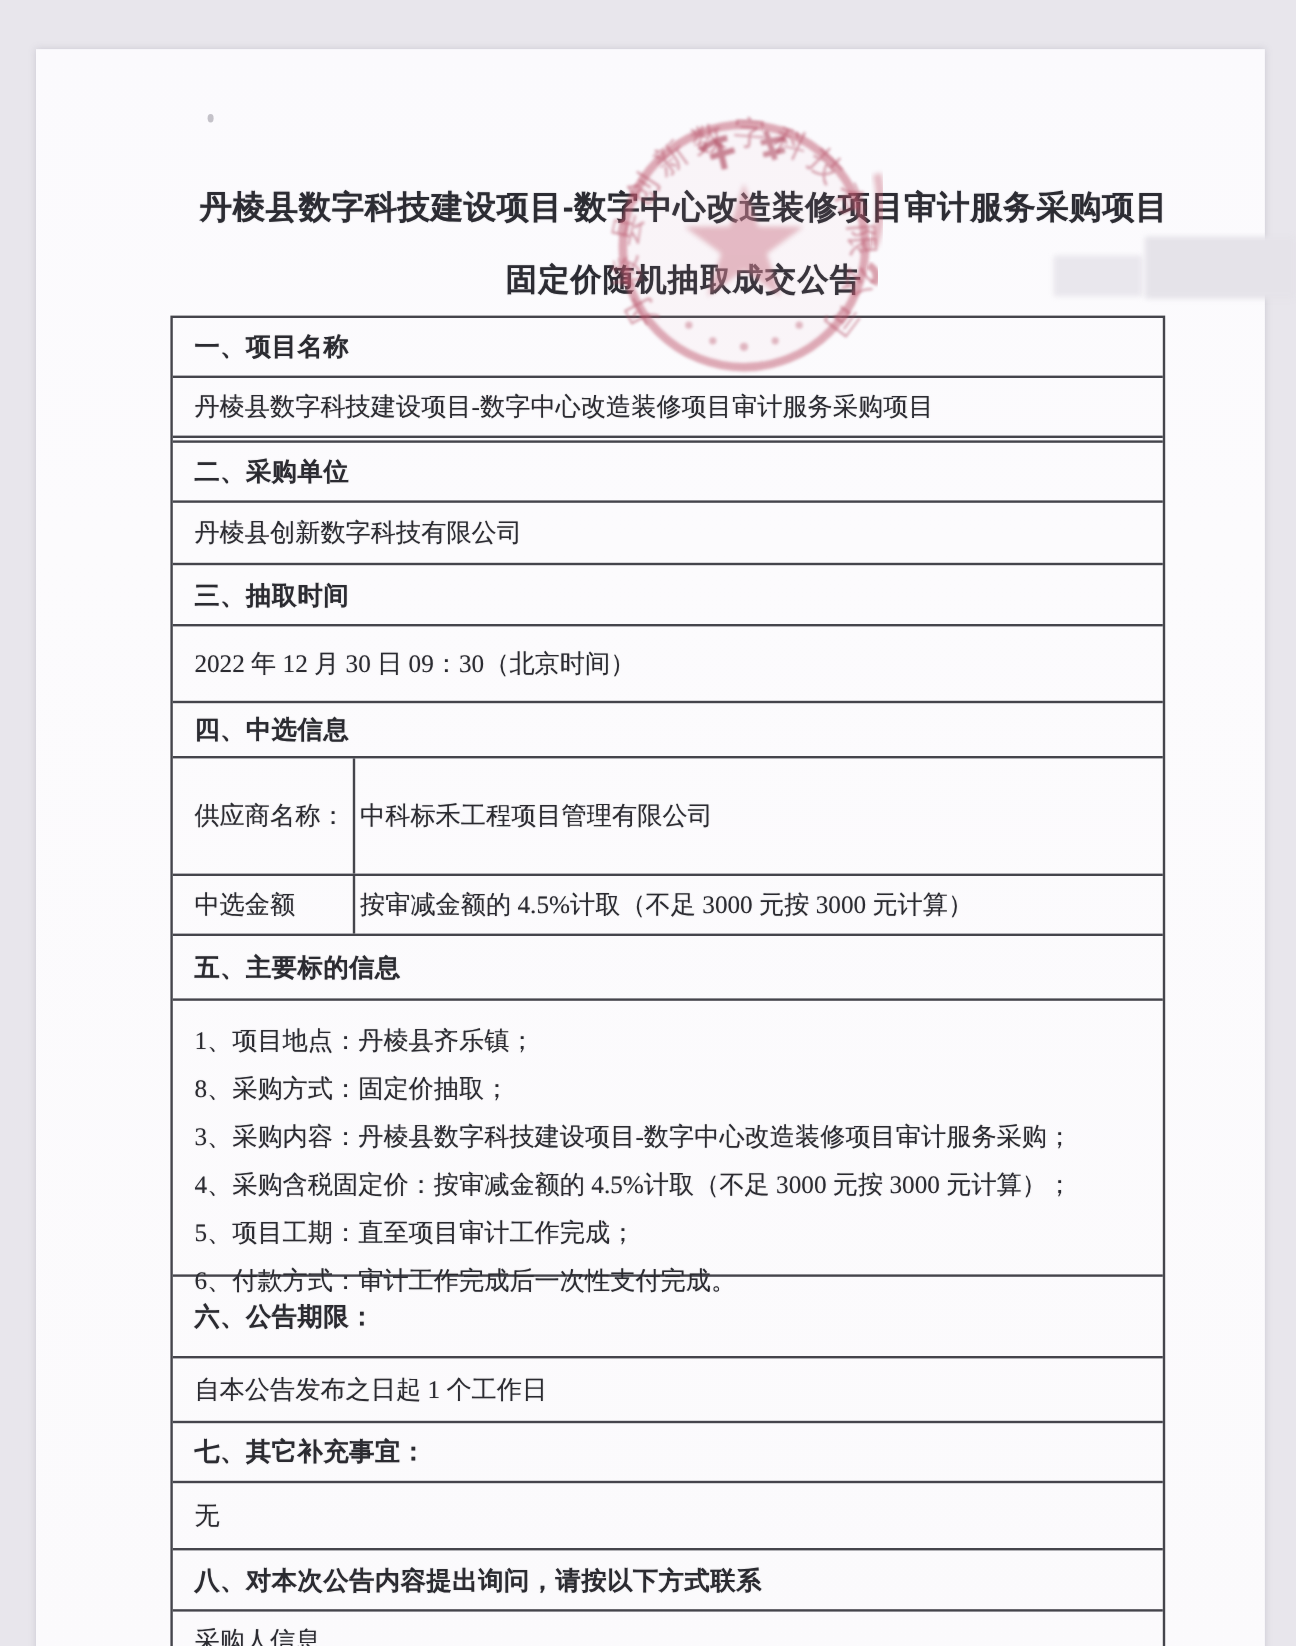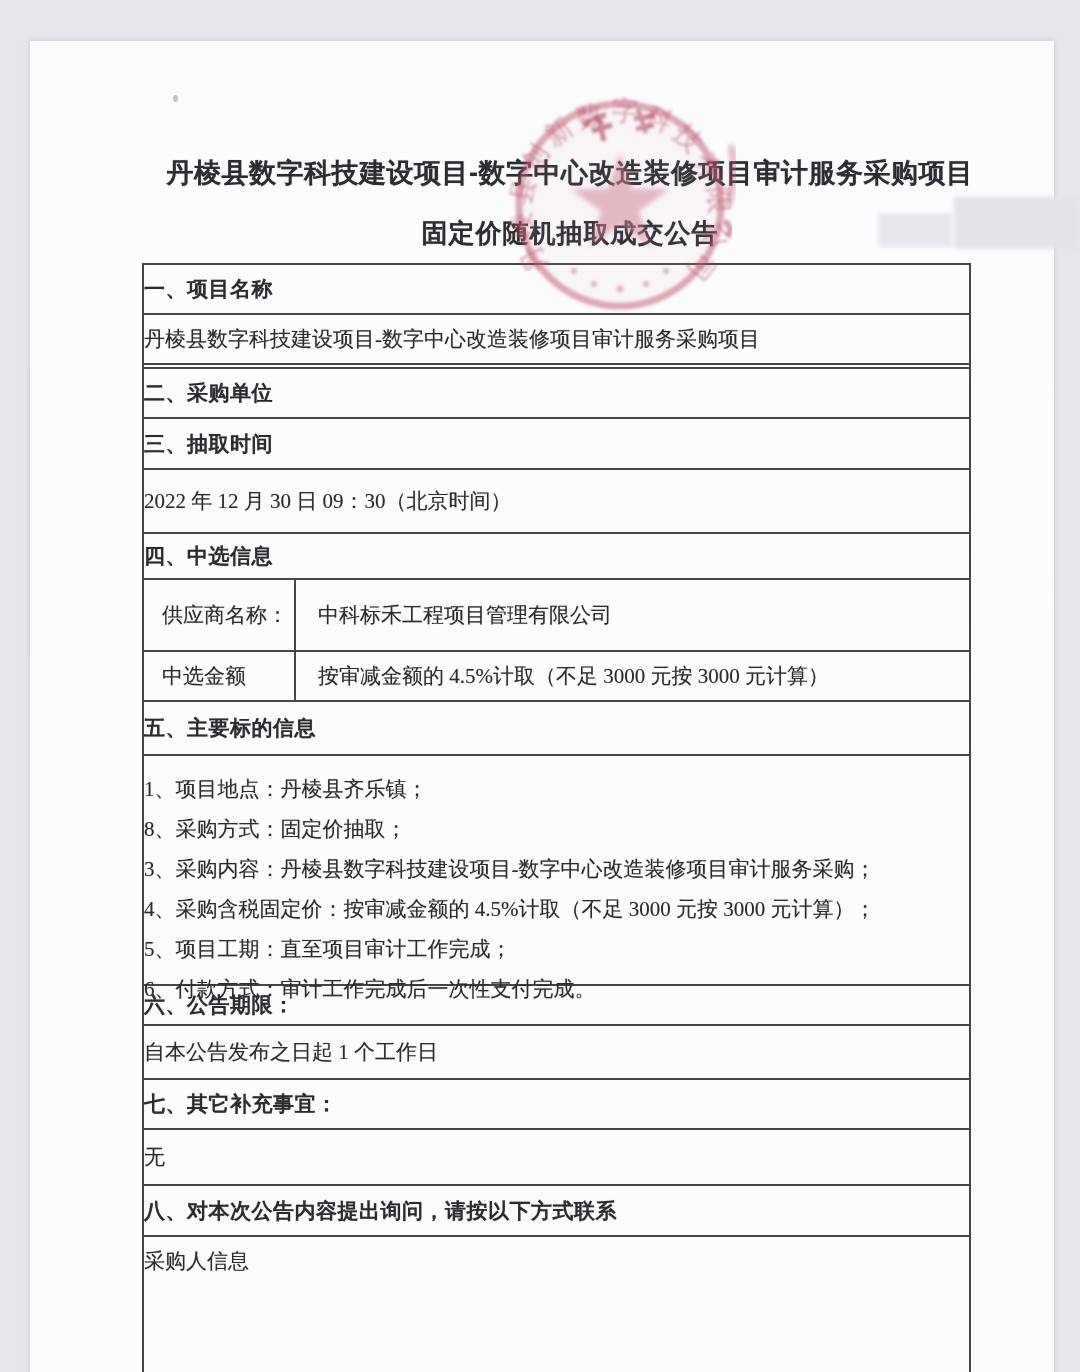--- a/index.html
+++ b/index.html
@@ -36,36 +36,36 @@
   .title-line2 { font-size: 26px; margin-top: 25px; letter-spacing: 1px; }
 
   .doc-table {
     position: absolute; left: 112px; top: 222px;
     width: 829px; height: 1141px;
     border: 2px solid #45454c;
     color: #2b2b31;
     font-size: 21px;
     text-shadow: 0 0 1px rgba(43,43,49,.35);
   }
-  .row { display: flex; align-items: center; }
+  .row { display: flex; align-items: center; padding-left: 18px; }
   .row + .row { border-top: 2px solid #45454c; }
   .row.dbl { border-top: 6px double #45454c; }
   .row.hdr {
     font-family: "Liberation Sans", "DejaVu Sans", sans-serif;
     font-weight: bold;
     letter-spacing: .5px;
   }
   .row.kv { padding-left: 0; }
   .kv-label {
     width: 152px; height: 100%;
     border-right: 2px solid #45454c;
     display: flex; align-items: center;
     padding-left: 18px; flex-shrink: 0;
   }
-  .kv-value { display: flex; align-items: center; padding-left: 22px; }
+  .kv-value { display: flex; align-items: center; padding-left: 4px; }
   .row.list {
     display: block;
     padding-top: 13px;
     line-height: 40px;
   }
   .seal { position: absolute; left: 458px; top: 32px; pointer-events: none; }
 </style>
 </head>
 <body>
 
@@ -78,45 +78,46 @@
   <div class="title-block">
     <div class="title-line1">丹棱县数字科技建设项目-数字中心改造装修项目审计服务采购项目</div>
     <div class="title-line2">固定价随机抽取成交公告</div>
   </div>
 
   <div class="doc-table">
     <div class="row hdr" style="height:48px">一、项目名称</div>
     <div class="row" style="height:50px">丹棱县数字科技建设项目-数字中心改造装修项目审计服务采购项目</div>
 
     <div class="row hdr dbl" style="height:54px">二、采购单位</div>
+    <div class="row" style="height:52px">丹棱县创新数字科技有限公司</div>
 
     <div class="row hdr" style="height:51px">三、抽取时间</div>
     <div class="row" style="height:64px">2022 年 12 月 30 日 09：30（北京时间）</div>
 
     <div class="row hdr" style="height:46px">四、中选信息</div>
-    <div class="row kv" style="height:72px">
+    <div class="row kv" style="height:98px">
       <div class="kv-label">供应商名称：</div>
       <div class="kv-value">中科标禾工程项目管理有限公司</div>
     </div>
     <div class="row kv" style="height:50px">
       <div class="kv-label">中选金额</div>
       <div class="kv-value">按审减金额的 4.5%计取（不足 3000 元按 3000 元计算）</div>
     </div>
 
     <div class="row hdr" style="height:54px">五、主要标的信息</div>
     <div class="row list" style="height:230px">
       <div>1、项目地点：丹棱县齐乐镇；</div>
       <div>8、采购方式：固定价抽取；</div>
       <div>3、采购内容：丹棱县数字科技建设项目-数字中心改造装修项目审计服务采购；</div>
       <div>4、采购含税固定价：按审减金额的 4.5%计取（不足 3000 元按 3000 元计算）；</div>
       <div>5、项目工期：直至项目审计工作完成；</div>
       <div>6、付款方式：审计工作完成后一次性支付完成。</div>
     </div>
 
-    <div class="row hdr" style="height:40px">六、公告期限：</div>
+    <div class="row hdr" style="height:68px">六、公告期限：</div>
     <div class="row" style="height:54px">自本公告发布之日起 1 个工作日</div>
 
     <div class="row hdr" style="height:50px">七、其它补充事宜：</div>
     <div class="row" style="height:56px">无</div>
 
     <div class="row hdr" style="height:51px">八、对本次公告内容提出询问，请按以下方式联系</div>
     <div class="row" style="height:49px">采购人信息</div>
   </div>
 
   <svg class="seal" width="264" height="264" viewBox="0 0 264 264">

